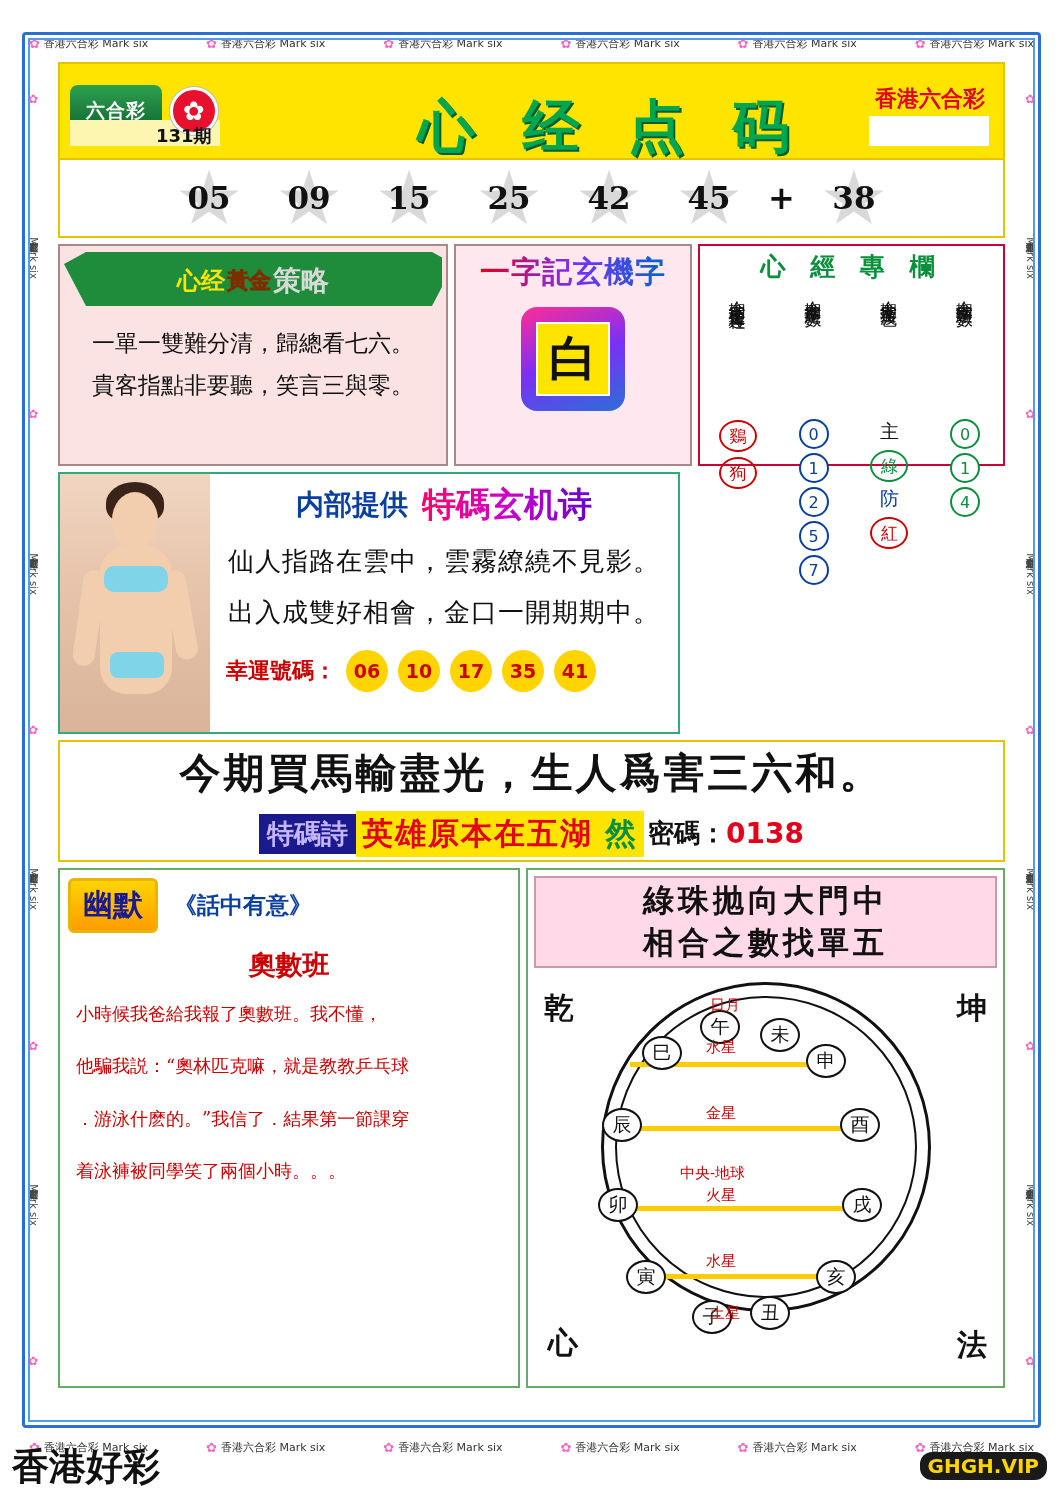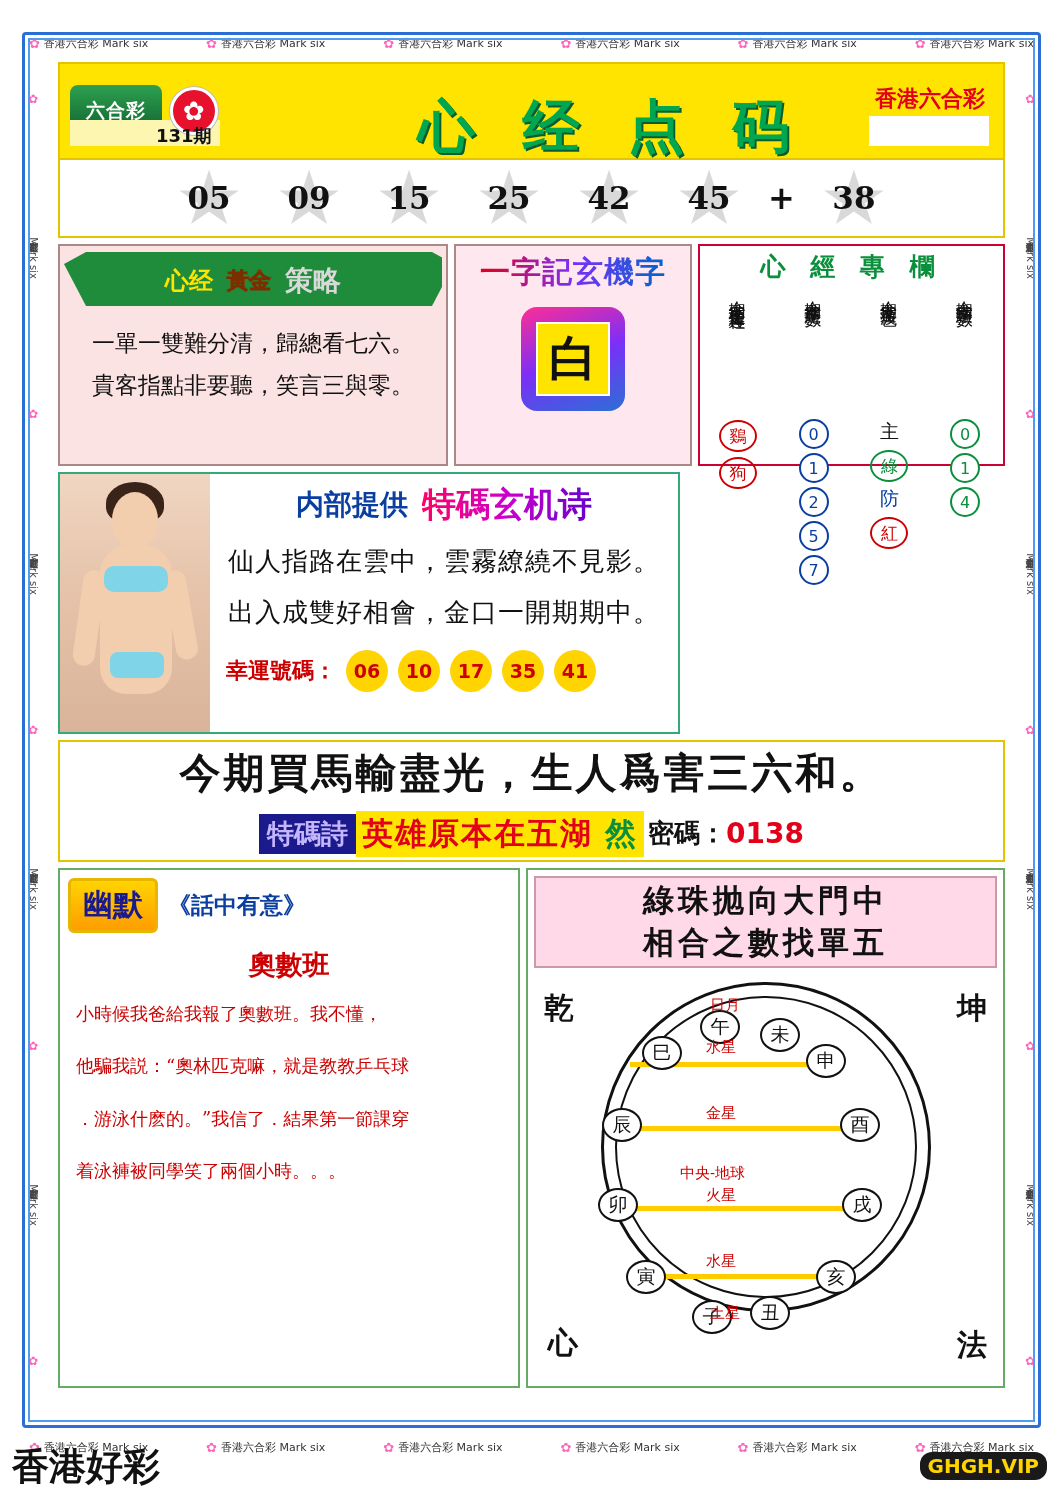--- a/index.html
+++ b/index.html
@@ -127,21 +127,21 @@
 
   
   .row-mid { display:flex; gap:6px; margin-top:6px; height:222px; }
   .panel-strategy {
     width:390px; background:#fbe3e3; border:2px solid #a88; position:relative;
   }
   .ribbon {
     position:relative; height:58px; margin:6px 4px 0 4px;
     background:#1e8c3a;
     clip-path:polygon(0 12px,22px 0,368px 0,390px 12px,368px 54px,22px 54px);
-    display:flex; align-items:center; justify-content:center; gap:14px;
+    display:flex; align-items:center; justify-content:center; gap:2px;
   }
   .ribbon .t1 { color:#ffe400; font-size:24px; font-weight:bold; }
   .ribbon .t2 { color:#ffe400; font-size:22px; font-weight:bold;
     -webkit-text-stroke:1px #7a2f00; }
   .ribbon .t3 { color:#d9d9d9; font-size:28px; font-weight:bold; }
   .verse {
     margin:16px 14px 0 14px; font-family:"DejaVu Serif", serif;
     font-size:23px; color:#111; line-height:1.55; text-align:center;
   }
   .panel-oneword {
@@ -258,21 +258,21 @@
     background:#ffe400; color:#e2001a; font-size:31px; font-weight:bold;
     padding:2px 6px; font-family:"DejaVu Serif", serif; letter-spacing:2px;
   }
   .code-text2 { color:#0a8f3c; }
   .code-label { color:#111; font-size:26px; font-weight:bold; margin-left:4px; font-family:"DejaVu Serif", serif;}
   .code-val { color:#e2001a; font-size:28px; font-weight:bold; }
 
   
   .bottom-row { display:flex; gap:6px; margin-top:6px; height:520px; }
   .humor-panel { width:462px; border:2px solid #6a6; background:#fff; position:relative;}
-  .humor-head { display:flex; align-items:center; gap:10px; padding:8px 6px 0 8px;}
+  .humor-head { display:flex; align-items:center; gap:16px; padding:8px 6px 0 8px;}
   .humor-badge {
     background:linear-gradient(180deg,#ffd400,#ff9d00);
     border:3px solid #e8b500; border-radius:6px;
     padding:4px 12px; color:#1a1a8c; font-size:30px; font-weight:bold;
     font-family:"DejaVu Serif", serif;
   }
   .humor-sub { color:#0a3ea0; font-size:23px; font-weight:bold; font-family:"DejaVu Serif", serif;}
   .humor-title {
     text-align:center; color:#c00; font-size:27px; font-weight:bold; margin-top:14px;
     font-family:"DejaVu Serif", serif;

